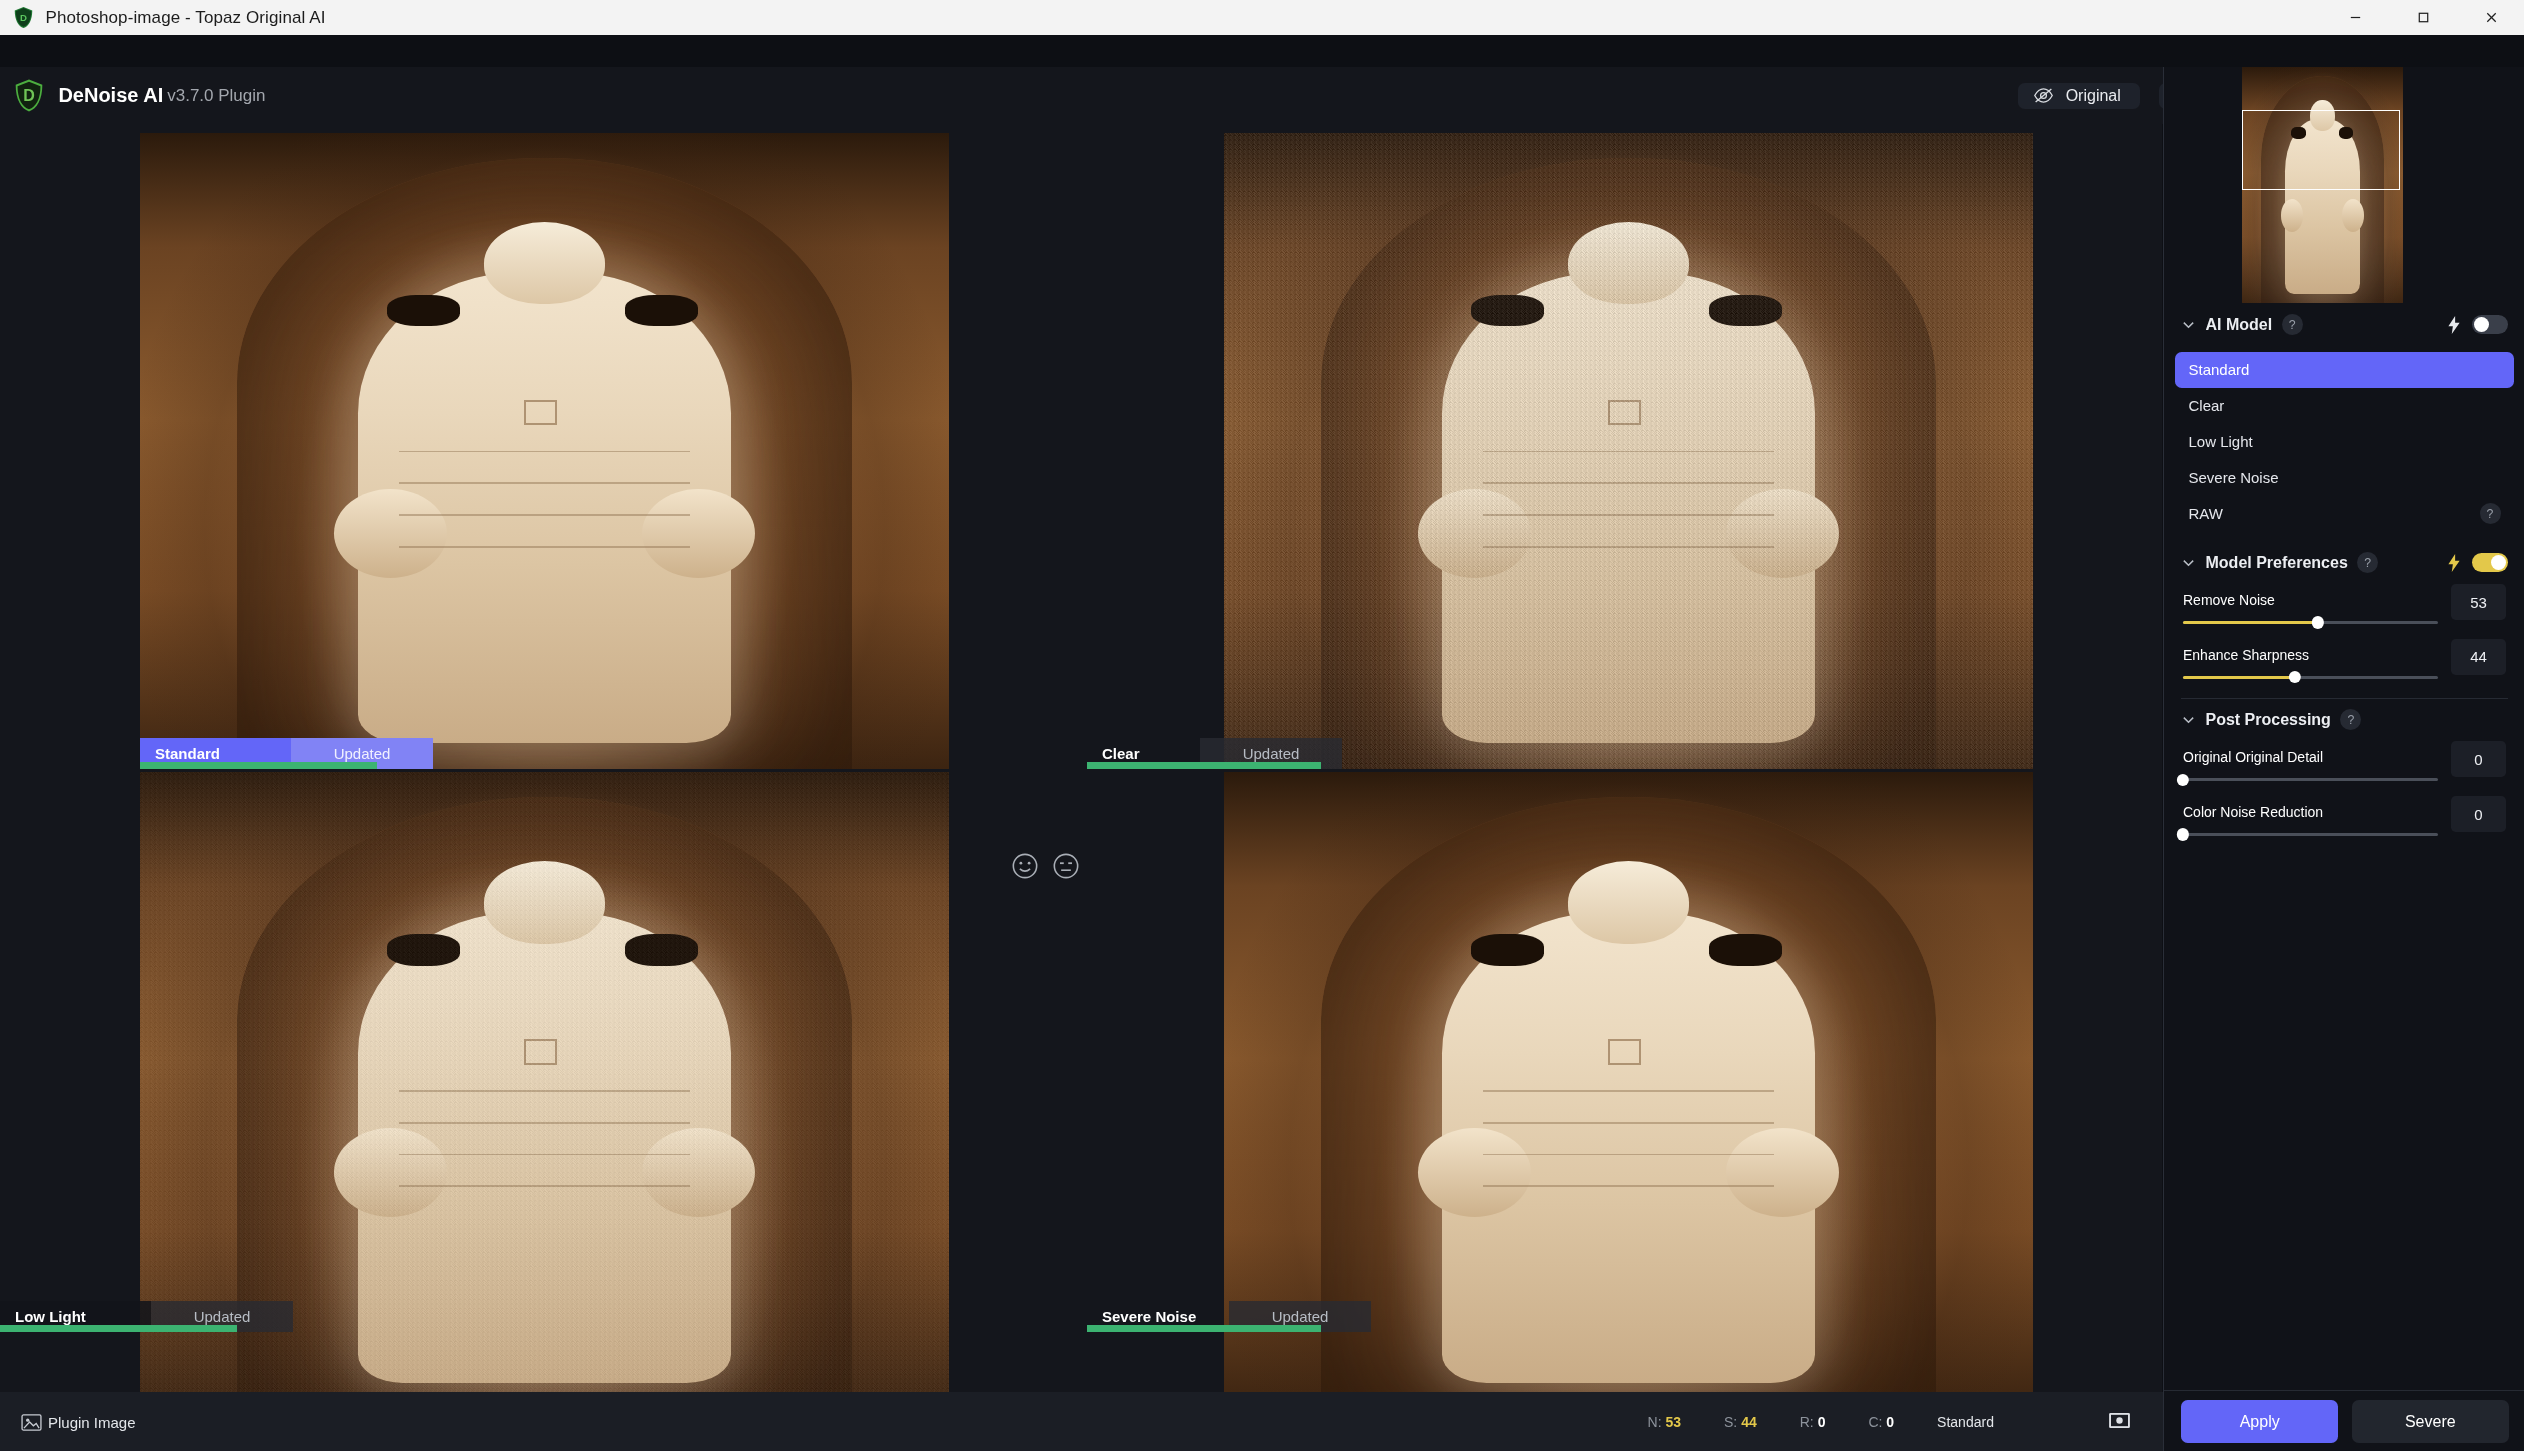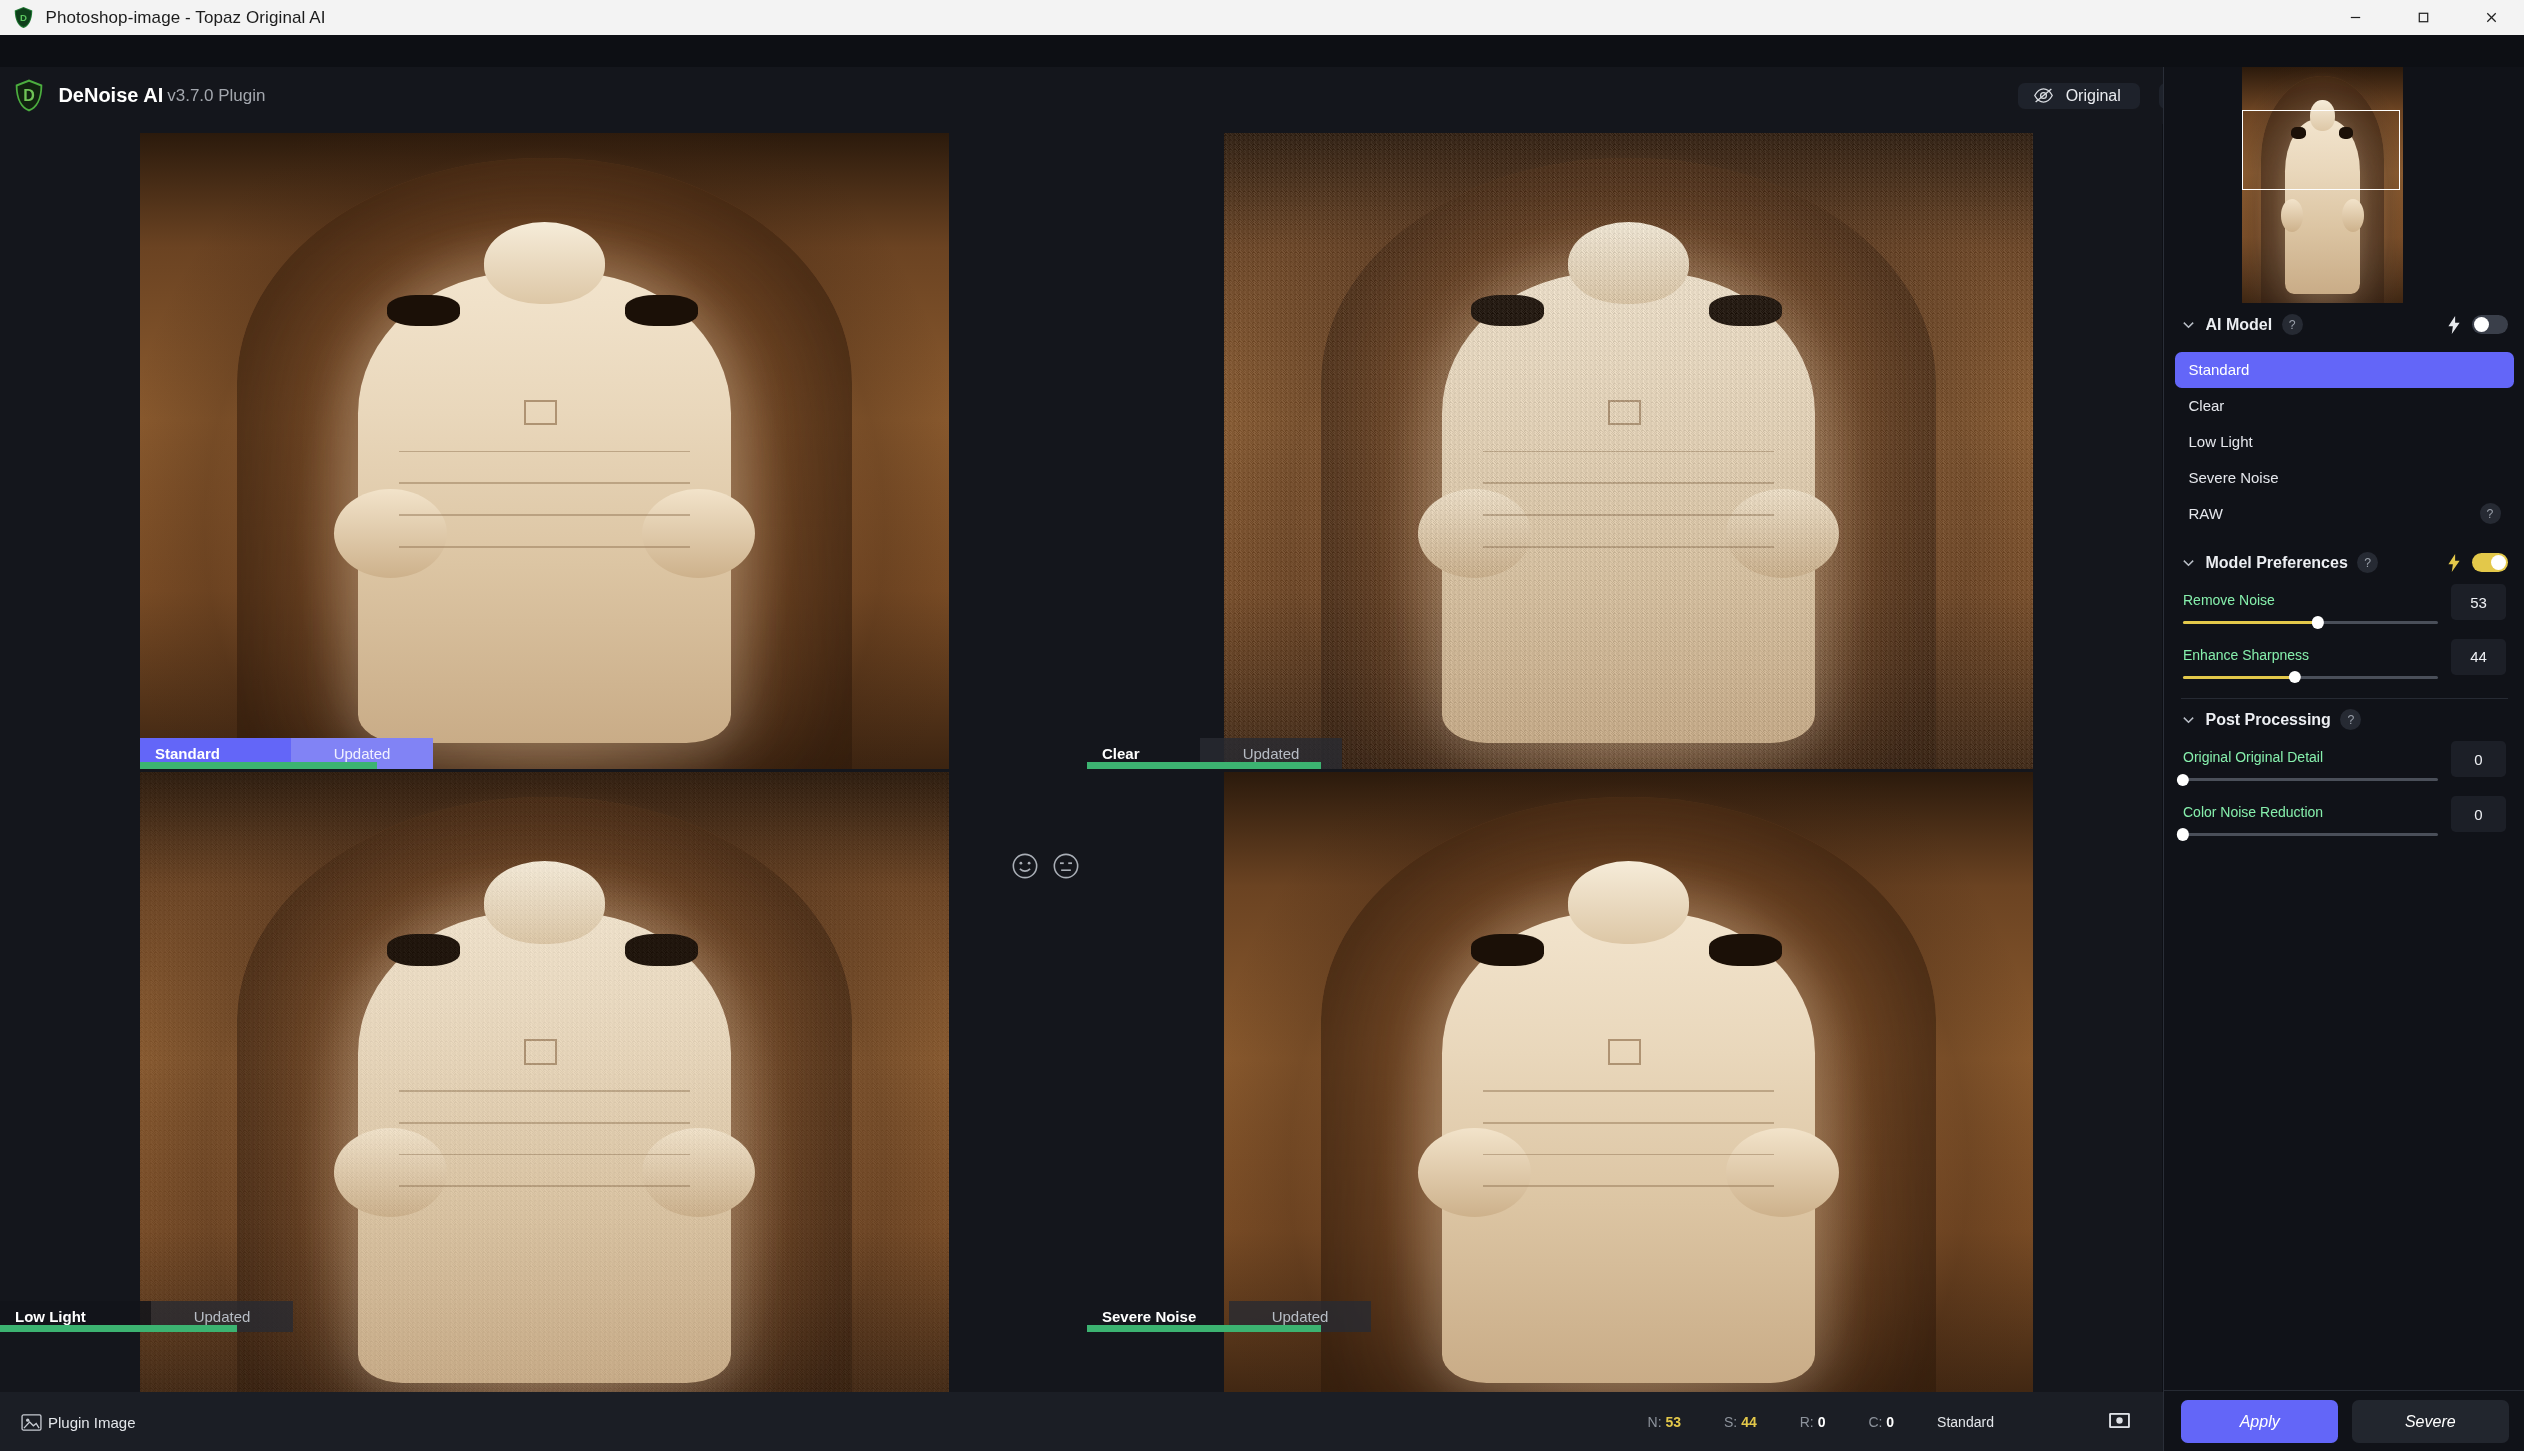--- a/index.html
+++ b/index.html
@@ -196,21 +196,21 @@
   .model-row {
     height: 36px; border-radius: 6.6px; display:flex; align-items:center; padding: 0 13.2px;
     font-size: 15px; color: #e5e7ec;
   }
   .model-row.active { background: #6366f8; color:#fff; }
   .model-row .qmark { margin-left: auto; }
 
   .slider-block { margin: 3.8px 19px 19px 19px; }
   .slider-row { display: flex; align-items: flex-start; gap: 13.2px; }
   .slider-left { flex: 1; padding-top: 3.8px; }
-  .slider-label { font-size: 14px; color: #86efac; margin-bottom: 13.2px; }
+  .slider-label { font-size: 14px; color: #ffffff; margin-bottom: 13.2px; }
   .track {
     position: relative; height: 2.8px; background: #4a4f59; border-radius: 1.9px;
   }
   .track .fill { position:absolute; left:0; top:0; height:2.8px; background:#e3c84a; border-radius:1.9px;}
   .track .knob {
     position:absolute; top:-4.7px; width:12.3px; height:12.3px; border-radius:50%; background:#fff;
     transform: translateX(-50%);
   }
   .valbox {
     width: 55px; height: 36px; background: #1c1f27; border-radius: 4.7px;
@@ -220,21 +220,21 @@
   .sep { height: 0.9px; background: #262a33; margin: 3.8px 17px 0 17px; }
 
   
   .rfooter {
     position: absolute; left: 0; bottom: 0; width: 362px; height: 62px;
     border-top: 0.9px solid #262a33; display: flex; align-items: center; gap: 13.2px;
     padding: 0 17px;
   }
   .btn {
     flex: 1; height: 43px; border-radius: 6.6px; display:flex; align-items:center;
-    justify-content:center; font-size: 16px; color:#fff;font-style:italic;
+    justify-content:center; font-size: 16px; color:#fff;
   }
   .btn.primary { background: #6366f8; }
   .btn.ghost { background: #22262e; }
 
   
   .statusbar {
     position: absolute; left: 0; bottom: 0; width: 2163px; height: 60px;
     background: #1b1e25; display: flex; align-items: center;
   }
   .sb-left { display:flex; align-items:center; gap: 6px; margin-left: 21px; }

